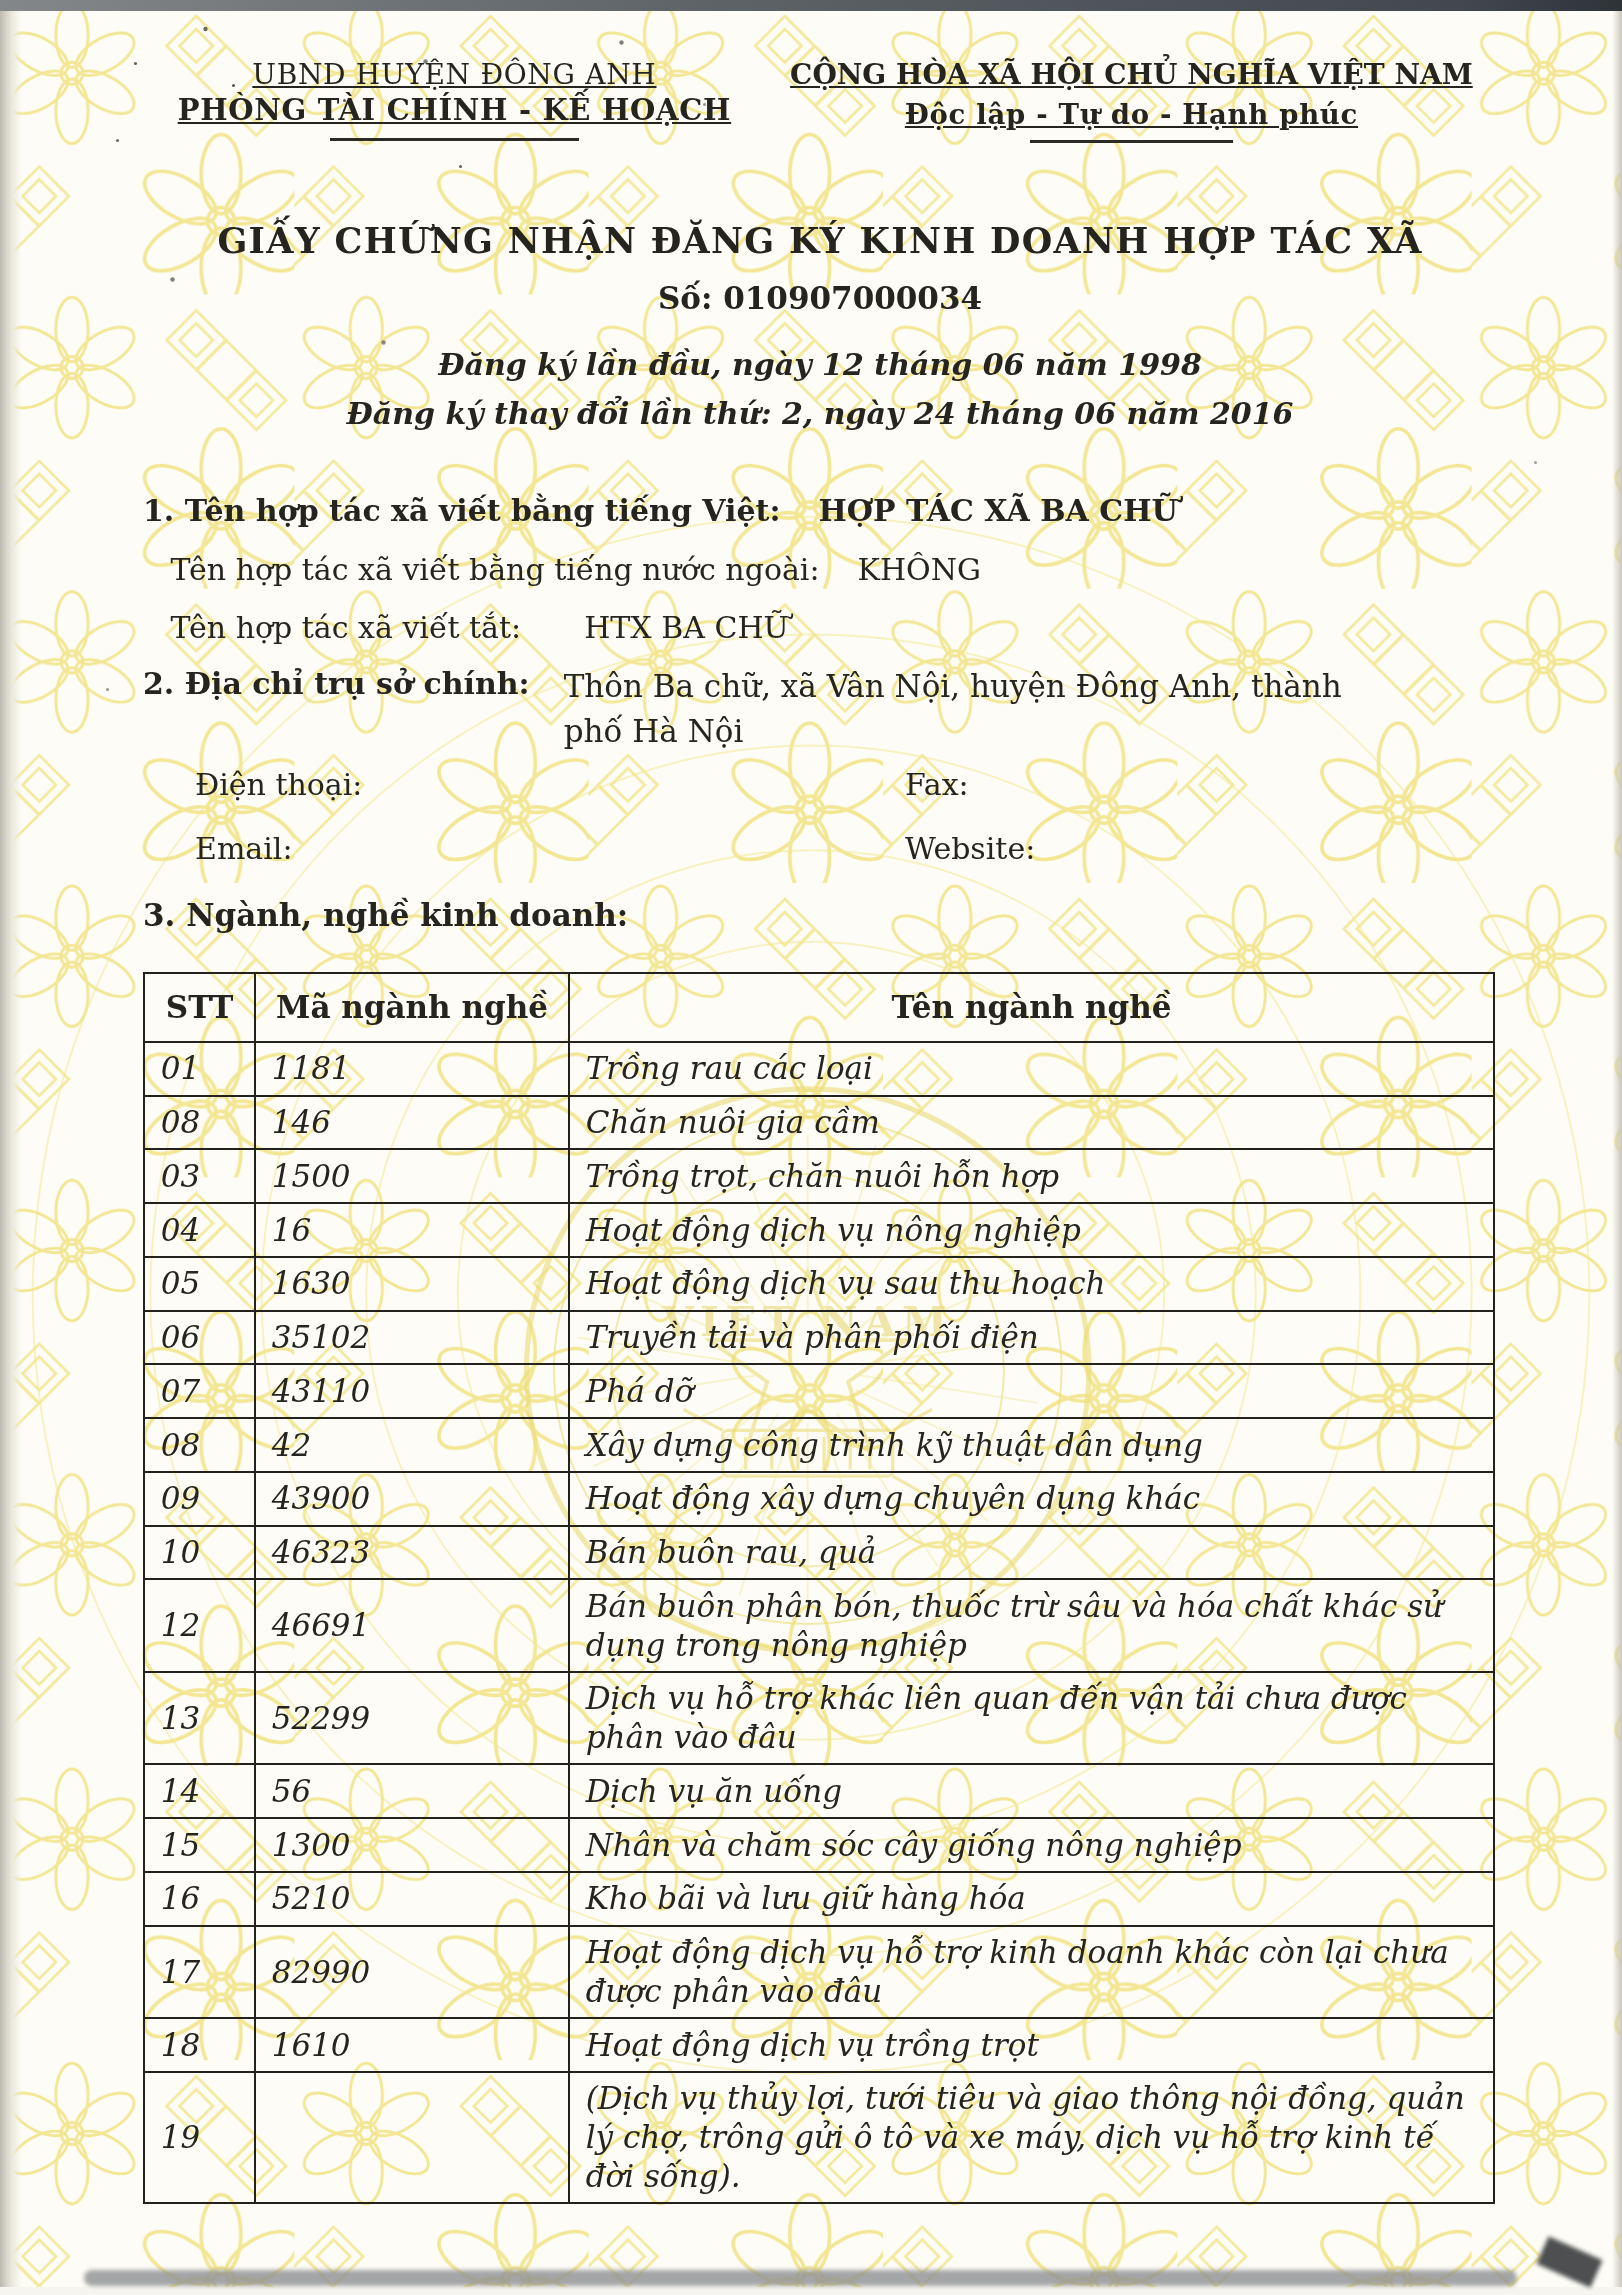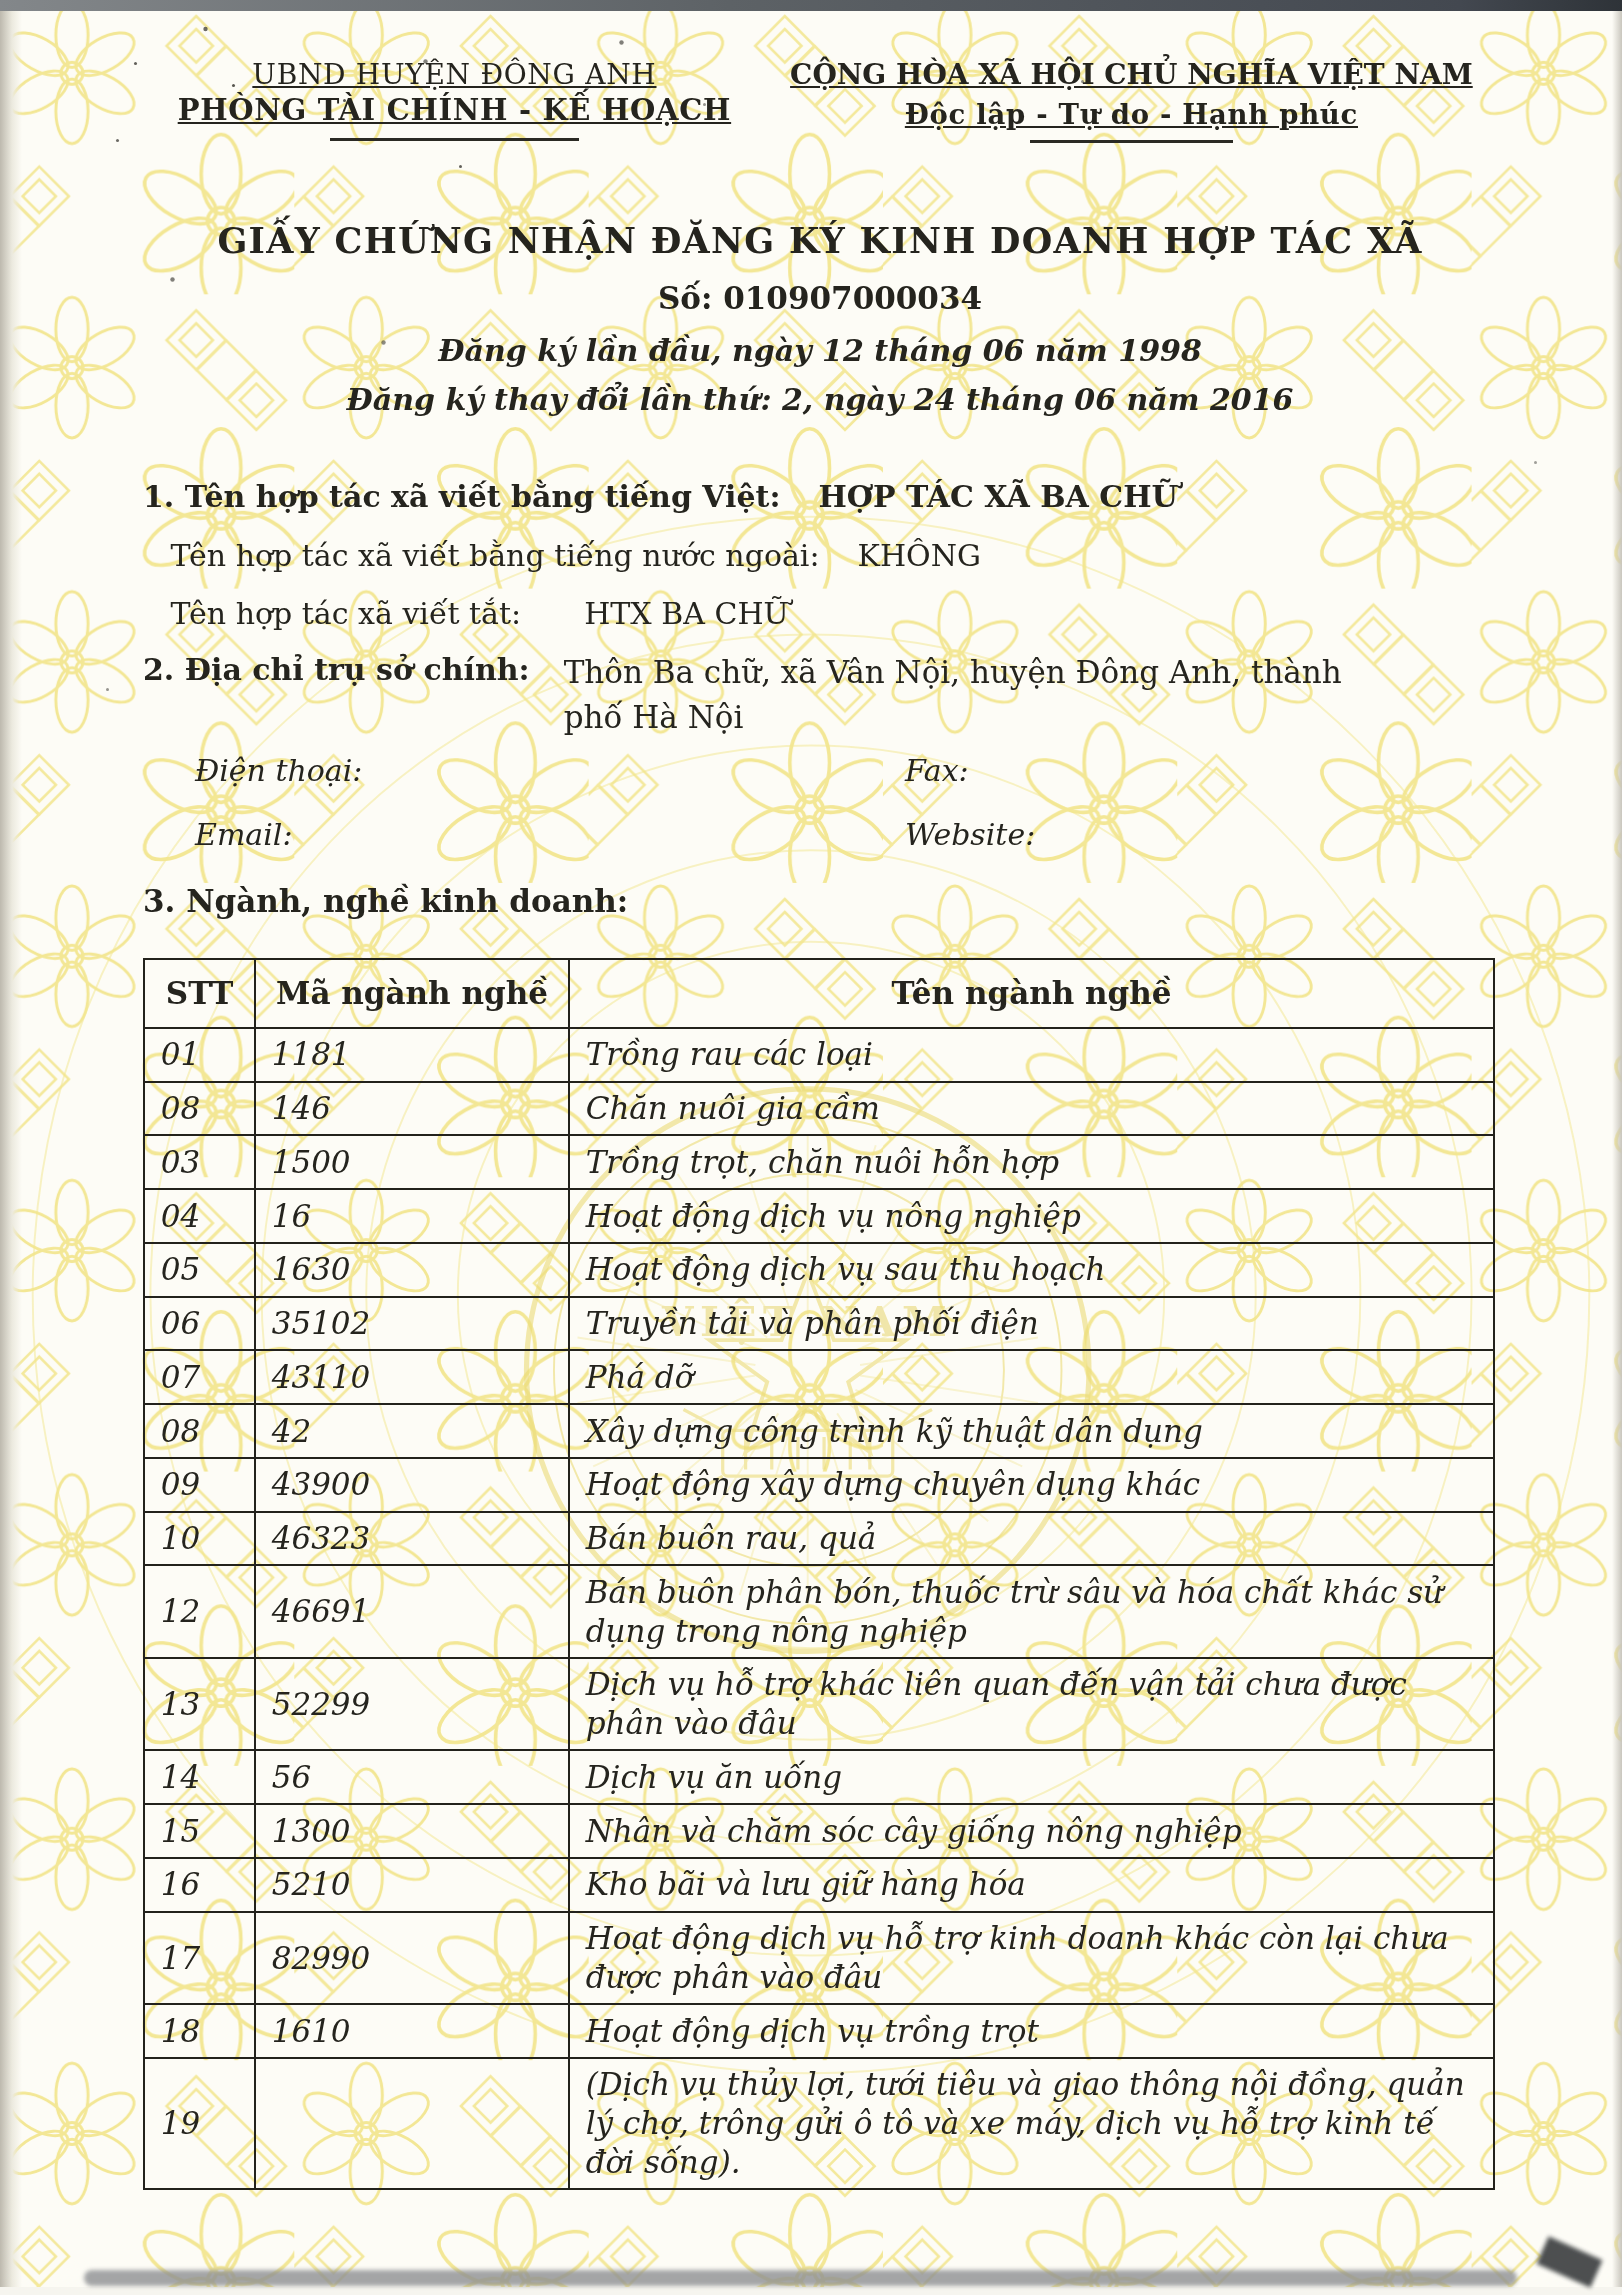--- a/index.html
+++ b/index.html
@@ -22,34 +22,34 @@
   .hdr-left .l2{font-size:29px;font-weight:700;margin-top:2px;letter-spacing:0.7px;}
   .hdr-right .l1{font-size:28px;font-weight:700;letter-spacing:0px;}
   .hdr-right .l2{font-size:27.5px;font-weight:700;margin-top:6.5px;letter-spacing:0.7px;}
   .rule{height:3.3px;background:#2b2a24;margin:10.5px auto 0 auto;}
   .rule.left{width:249px;}
   .rule.right{width:203px;}
 
   
   .title{margin-top:77px;text-align:center;font-size:35px;font-weight:700;letter-spacing:1.3px;}
   .cert-no{margin-top:18.3px;text-align:center;font-size:31px;font-weight:700;}
-  .reg{margin-top:17px;text-align:center;font-size:30px;font-weight:700;font-style:italic;}
+  .reg{margin-top:31px;text-align:center;font-size:30px;font-weight:700;font-style:italic;}
   .reg2{margin-top:14.4px;}
 
   
   .line{font-size:30px;line-height:1.3;}
   .s1-first{margin-top:60px;}
   .s1{margin-top:19.6px;padding-left:27.5px;}
   .lbl-b{font-weight:700;}
   .val-gap{display:inline-block;width:38px;}
   .val-gap-sm{display:inline-block;width:63px;}
   .addr{margin-top:17px;}
   .addr .alabel{font-weight:700;vertical-align:top;display:inline-block;}
   .addr .avalue{display:inline-block;vertical-align:top;width:831px;margin-left:34px;font-size:31px;line-height:1.45;}
-  .contacts{margin-top:10.5px;display:grid;grid-template-columns:710px auto;padding-left:52px;font-style:italic;}
+  .contacts{margin-top:10.5px;display:grid;grid-template-columns:710px auto;padding-left:52px;}
   .contacts.row2{margin-top:25px;}
   .s3{margin-top:29px;font-size:31px;font-weight:700;}
 
   
   table.industries{
     margin-top:39px;
     border-collapse:collapse;
     width:1352px;
     table-layout:fixed;
   }

